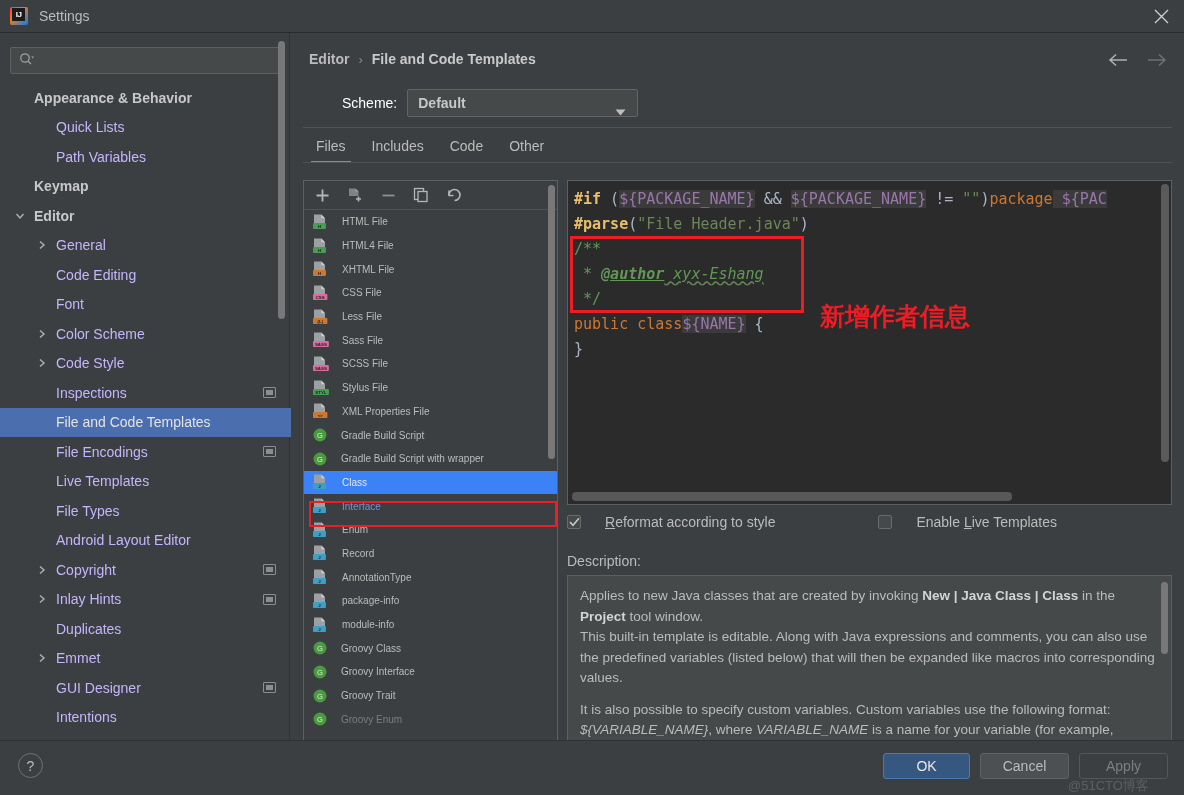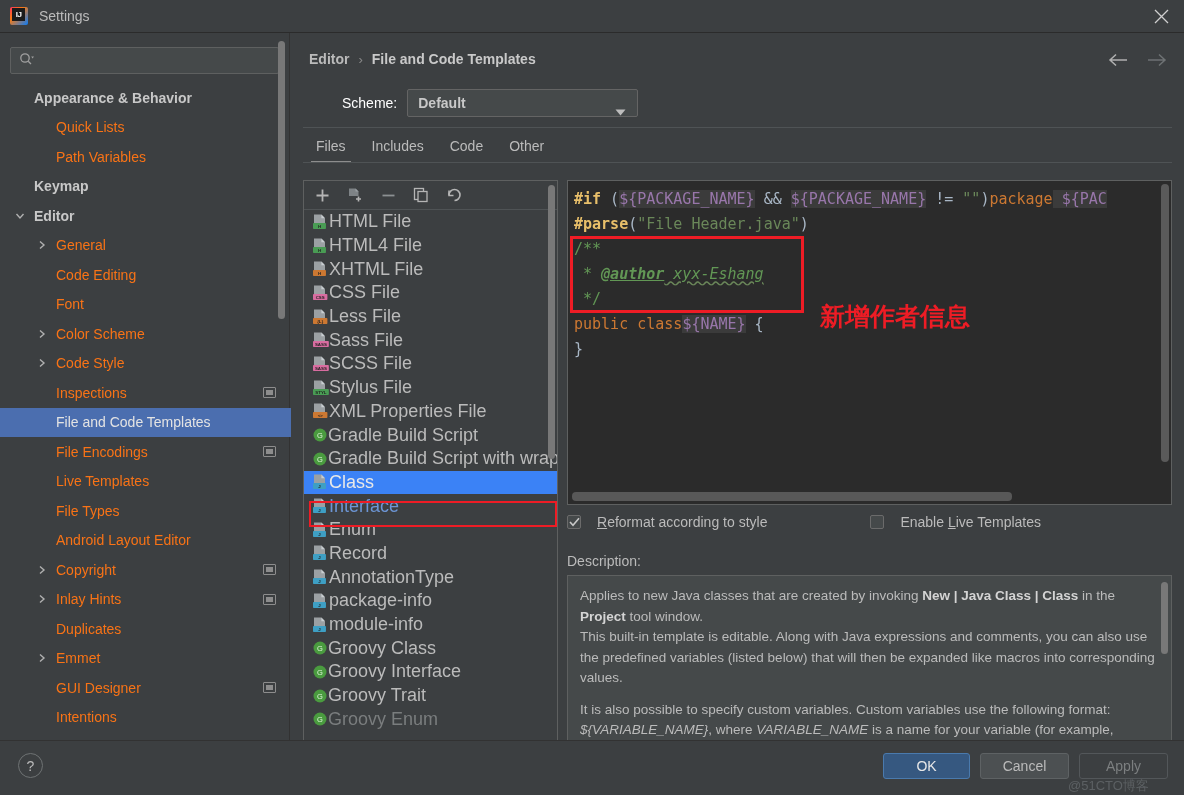--- a/index.html
+++ b/index.html
@@ -90,21 +90,21 @@
   }
   .tree-row.sel { background: #4b6eaf; }
   .tree-row .arrow {
     width: 12px; height: 12px;
     margin-left: 14px;
     flex: 0 0 auto;
     display: flex; align-items: center; justify-content: center;
   }
   .tree-row .arrow.spacer { visibility: hidden; }
   .tree-lbl {
-    font-size: 14px; color: #f97316;
+    font-size: 14px; color: #c4b5fd;
     margin-left: 8px;
   }
   .tree-row.lvl0 .tree-lbl { font-weight: bold; color: #c8c8c8; margin-left: 8px; }
   .tree-row.lvl0 .arrow { margin-left: 14px; }
   .tree-row.lvl1 .arrow { margin-left: 36px; }
   .tree-row.lvl1 .tree-lbl { margin-left: 8px; }
   .tree-row.sel .tree-lbl { color: #e3e3e3; }
   .badge-ico {
     position: absolute; right: 22px;
     width: 13px; height: 11px;
@@ -203,21 +203,21 @@
     background: #3c3f41;
     overflow: hidden;
   }
   .tpl-row {
     height: 23.7px;
     display: flex; align-items: center;
     padding-left: 8px;
     cursor: pointer; white-space: nowrap;
   }
   .tpl-row.sel { background: #3b82f6; }
-  .tpl-lbl { font-size: 18px; color: #bbbbbb; margin-left: 0; }
+  .tpl-lbl { font-size: 10px; color: #bbbbbb; margin-left: 13px; }
   .tpl-row.sel .tpl-lbl { color: #e8e8e8; }
   .tpl-lbl.iface { color: #6c95d4; }
   .tpl-lbl.dim { color: #7a7d7e; }
   .red-box {
     position: absolute; left: 5px; top: 320px;
     width: 248px; height: 26px;
     border: 2px solid #ee1c25;
     pointer-events: none;
     z-index: 5;
   }
@@ -290,21 +290,21 @@
     display: flex; align-items: center;
   }
   .cbox {
     width: 14px; height: 14px;
     background: #45494a;
     border: 1px solid #6b6b6b;
     border-radius: 2px;
     display: flex; align-items: center; justify-content: center;
     cursor: pointer; flex: 0 0 auto;
   }
-  .cb-lbl { font-size: 14px; color: #bbbbbb; margin-left: 16px; cursor: pointer; }
+  .cb-lbl { font-size: 14px; color: #bbbbbb; margin-left: 24px; cursor: pointer; }
   .mn { text-decoration: underline; }
   .opt-gap { width: 103px; }
 
   .desc-lbl {
     position: absolute; left: 276px; top: 520px;
     font-size: 14px; color: #bbbbbb;
   }
   .desc-box {
     position: absolute; left: 276px; top: 542px;
     width: 605px; height: 189px;

